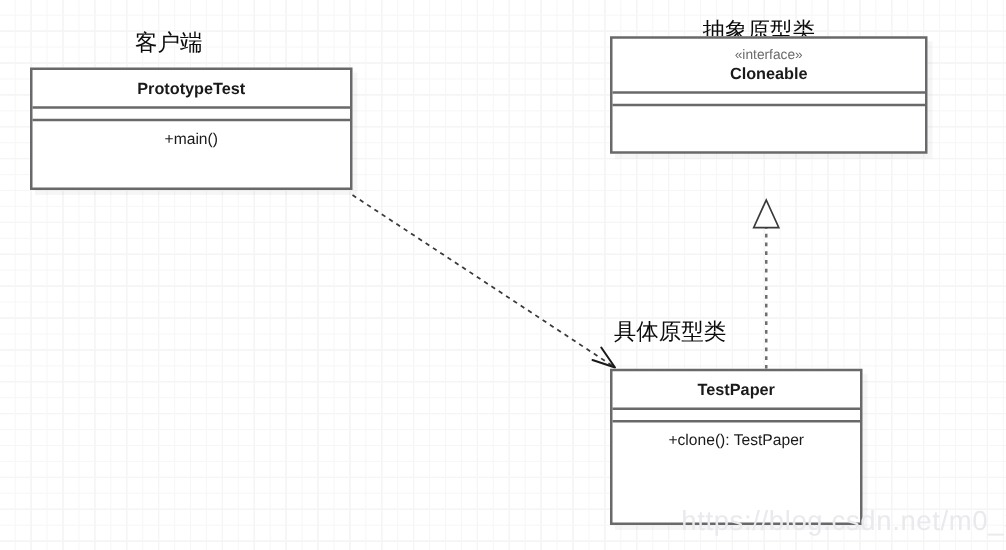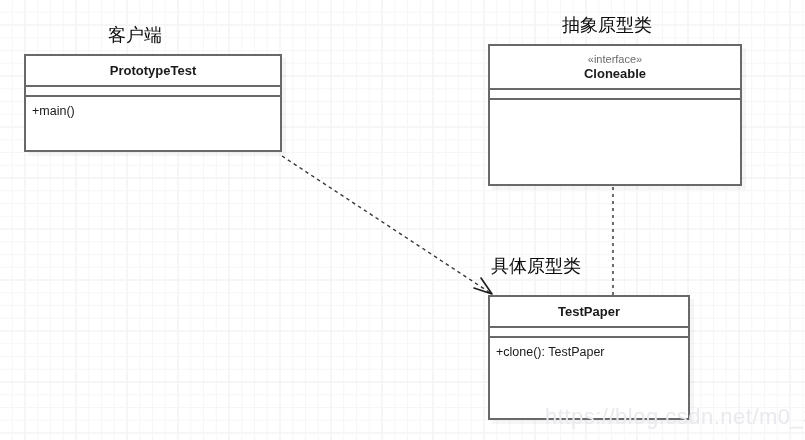--- a/index.html
+++ b/index.html
@@ -69,20 +69,21 @@
     width: 100%;
   }
   .uml-attrs {
     height: 8px;
   }
   .uml-ops {
     padding: 6px 6px 0 6px;
     font-size: 12.5px;
     color: #1a1a1a;
     line-height: 1.4;
+    text-align: center;
   }
   .uml-ops .op {
     display: block;
   }
 
   
   .caption {
     position: absolute;
     font-size: 18px;
     color: #0b0b0b;
@@ -142,21 +143,21 @@
       <span class="uml-name">PrototypeTest</span>
     </div>
     <div class="uml-sep"></div>
     <div class="uml-attrs"></div>
     <div class="uml-sep"></div>
     <div class="uml-ops">
       <span class="op">+main()</span>
     </div>
   </div>
 
-  <div class="uml-box" style="left:488px; top:44px; width:254px; height:142px;">
+  <div class="uml-box" style="left:488px; top:29px; width:254px; height:94px;">
     <div class="uml-title">
       <span class="stereotype">«interface»</span>
       <span class="uml-name">Cloneable</span>
     </div>
     <div class="uml-sep"></div>
     <div class="uml-attrs"></div>
     <div class="uml-sep"></div>
     <div class="uml-ops"></div>
   </div>
 

